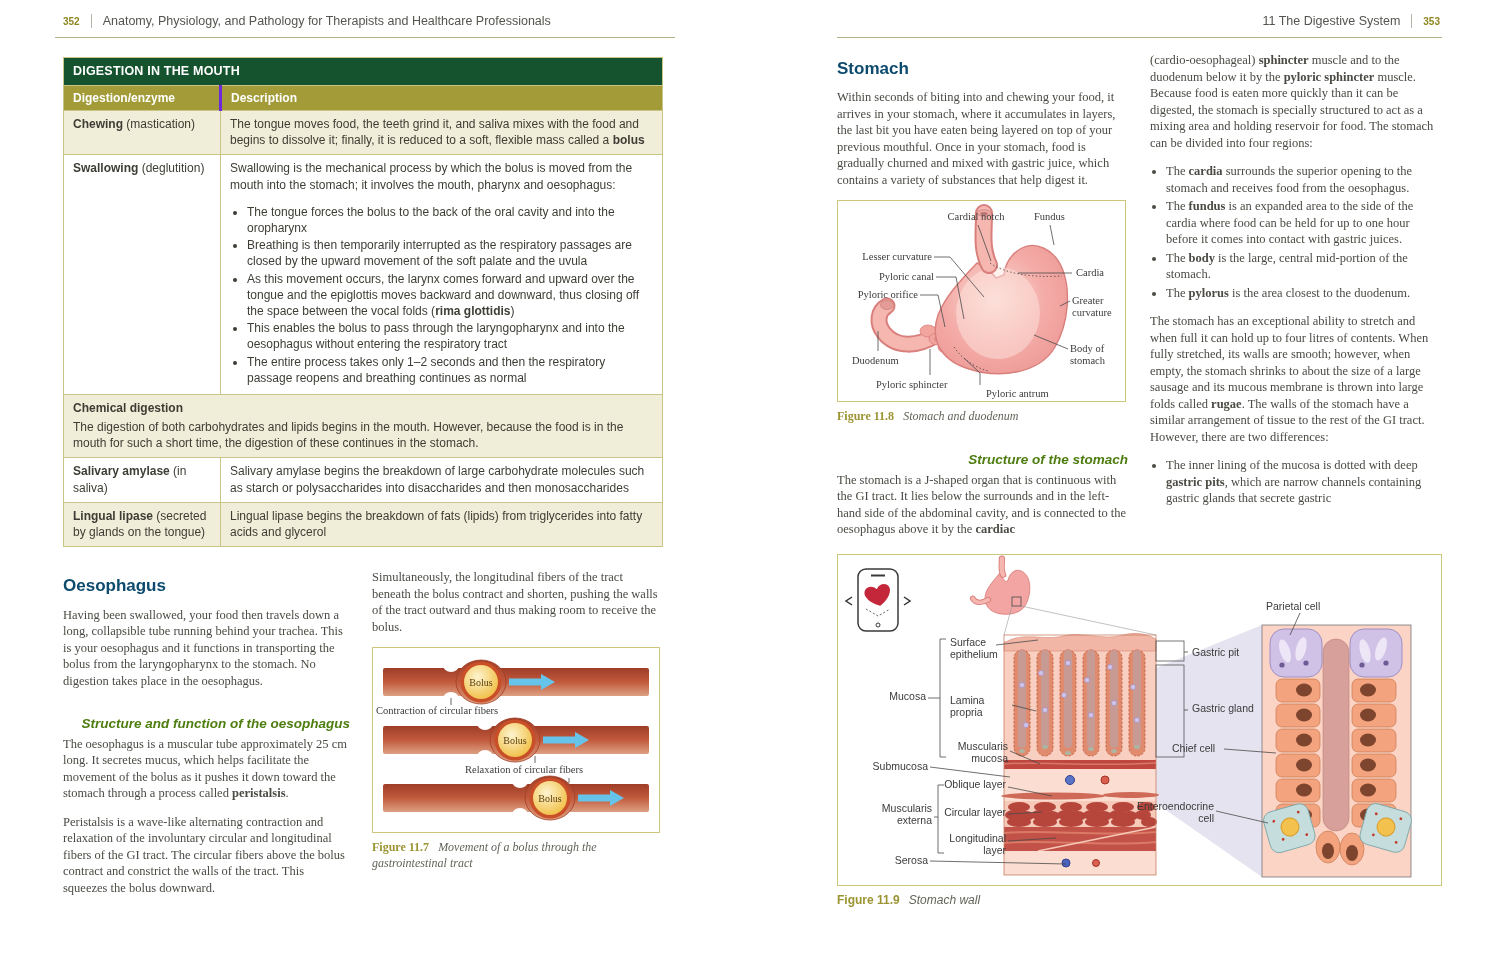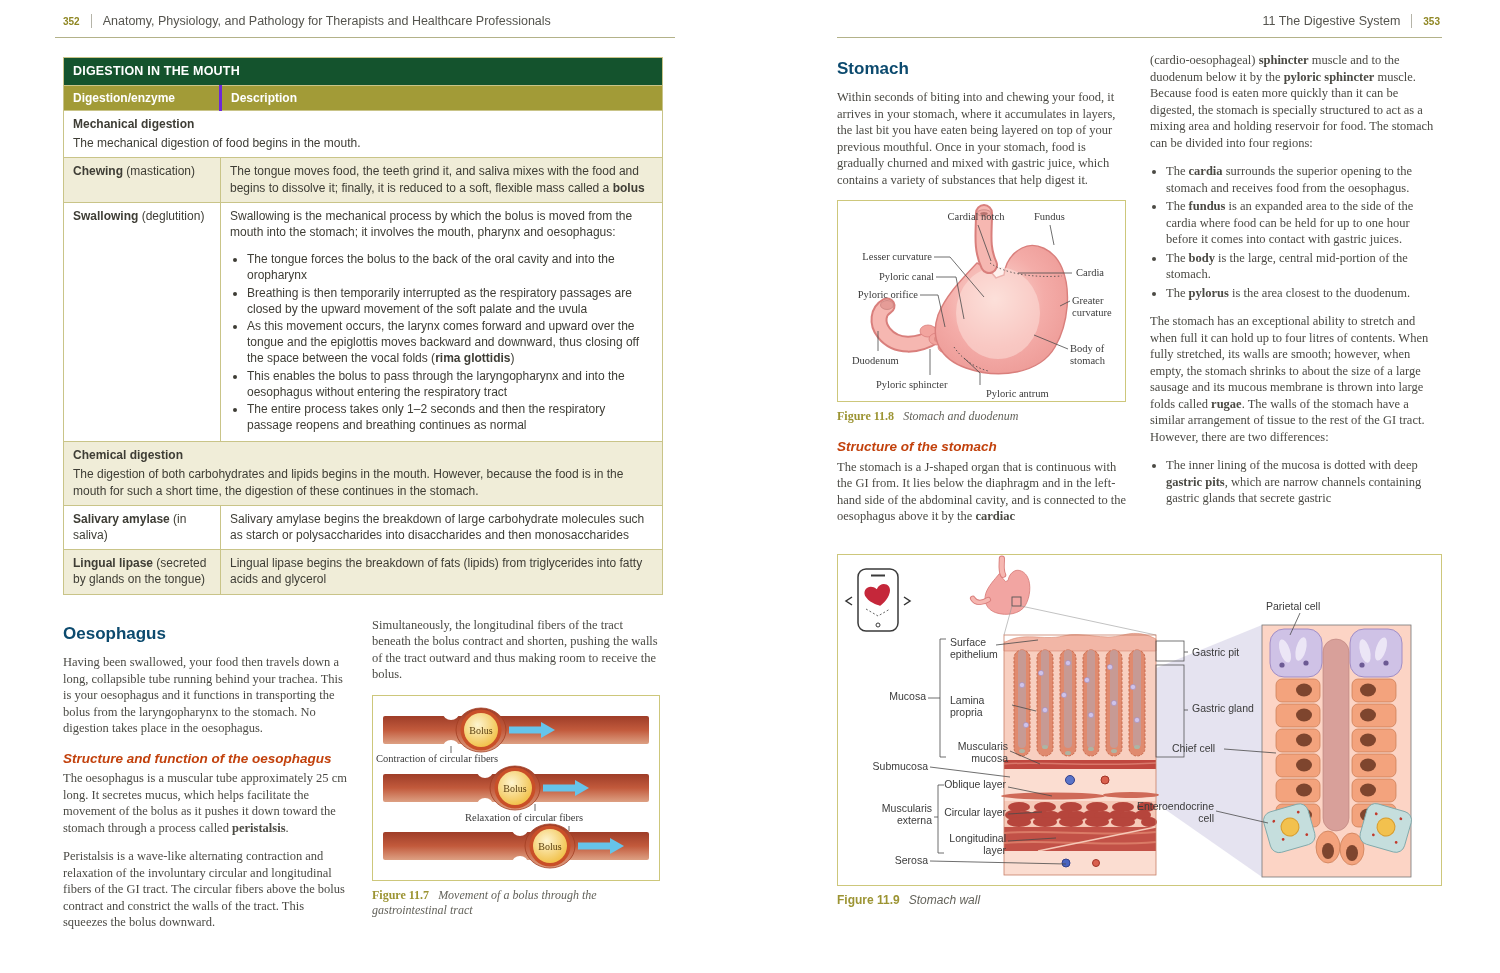--- a/index.html
+++ b/index.html
@@ -27,21 +27,21 @@
   ul.tbul li{margin:0 0 1px 0;}
   .intro{display:block;}
   
   .cols{display:flex;gap:22px;padding-left:8px;}
   #pageL .cols{margin-top:22px;}
   #pageR .cols{margin-top:14px;height:494px;padding-left:0;}
   .col{font-family:"Liberation Serif","DejaVu Serif",serif;font-size:12.5px;line-height:1.32;color:#4b4a44;}
   #pageL .col1{width:287px;} #pageL .col2{width:288px;}
   #pageR .col1{width:291px;} #pageR .col2{width:287px;}
   h2.sect{font-family:"Liberation Sans",sans-serif;color:#0c4a6e;font-size:17px;margin:6px 0 9px;font-weight:bold;}
-  h3.sub{font-family:"Liberation Sans",sans-serif;font-style:italic;font-size:13.5px;color:#c2410c;margin:13px 0 3px;font-weight:bold;}
+  h3.sub{font-family:"Liberation Sans",sans-serif;font-style:italic;font-size:13.5px;color:#4d7c0f;margin:26px 0 3px;font-weight:bold;text-align:right;}
   .col p{margin:0 0 12px;}
   ul.regions{margin:2px 0 12px;padding-left:16px;}
   ul.regions li{margin:0 0 2px;}
   
   .figbox{position:relative;background:#fff;border:1px solid #cdc77b;}
   .figcap{font-size:12px;color:#63625a;margin-top:7px;line-height:1.3;}
   .fignum{color:#9c9433;font-weight:bold;margin-right:9px;}
   .captext{font-style:italic;}
   #fig7{width:286px;height:184px;margin-top:3px;}
   #fig8{width:287px;height:200px;margin-top:4px;}
@@ -62,26 +62,20 @@
   </div>
 
   <table class="dig">
     <tbody>
         <tr>
           <th class="ttl" colspan="2">DIGESTION IN THE MOUTH</th>
         </tr>
     <tr>
       <th class="colh" style="width:137px;">Digestion/enzyme</th>
       <th class="colh" style="border-left:3px solid #6d28d9;">Description</th>
-    </tr>
-    <tr class="white">
-      <td colspan="2">
-        <span class="subhead-b">Mechanical digestion</span>
-        <span>The mechanical digestion of food begins in the mouth.</span>
-      </td>
     </tr>
     <tr class="cream">
       <td><span style="font-weight: bold;">Chewing</span><span> (mastication)</span></td>
       <td><span>The tongue moves food, the teeth grind it, and saliva mixes with the food and begins to dissolve it; finally, it is reduced to a soft, flexible mass called a </span><span style="font-weight: bold;">bolus</span></td>
     </tr>
     <tr class="white">
       <td><span style="font-weight: bold;">Swallowing</span><span> (deglutition)</span></td>
       <td>
         <span class="intro">Swallowing is the mechanical process by which the bolus is moved from the mouth into the stomach; it involves the mouth, pharynx and oesophagus:</span>
         <ul class="tbul">
@@ -243,21 +237,21 @@
         <div class="lbl" style="left:232px;top:142px;width:52px;">Body of stomach</div>
         <div class="lbl" style="left:14px;top:154px;width:60px;">Duodenum</div>
         <div class="lbl" style="left:38px;top:178px;width:100px;">Pyloric sphincter</div>
         <div class="lbl" style="left:148px;top:180px;width:90px;margin-top:7px;">Pyloric antrum</div>
       </div>
       <div class="figcap">
         <span class="fignum">Figure 11.8</span><span class="captext">Stomach and duodenum</span>
       </div>
 
       <h3 class="sub">Structure of the stomach</h3>
-      <p><span>The stomach is a J-shaped organ that is continuous with the GI from. It lies below the diaphragm and in the left-hand side of the abdominal cavity, and is connected to the oesophagus above it by the </span><span style="font-weight: bold;">cardiac</span></p>
+      <p><span>The stomach is a J-shaped organ that is continuous with the GI tract. It lies below the surrounds and in the left-hand side of the abdominal cavity, and is connected to the oesophagus above it by the </span><span style="font-weight: bold;">cardiac</span></p>
     </div>
 
     <div class="col col2">
       <p><span>(cardio-oesophageal) </span><span style="font-weight: bold;">sphincter</span><span> muscle and to the duodenum below it by the </span><span style="font-weight: bold;">pyloric sphincter</span><span> muscle. Because food is eaten more quickly than it can be digested, the stomach is specially structured to act as a mixing area and holding reservoir for food. The stomach can be divided into four regions:</span></p>
       <ul class="regions">
         <li><span>The </span><span style="font-weight: bold;">cardia</span><span> surrounds the superior opening to the stomach and receives food from the oesophagus.</span></li>
         <li><span>The </span><span style="font-weight: bold;">fundus</span><span> is an expanded area to the side of the cardia where food can be held for up to one hour before it comes into contact with gastric juices.</span></li>
         <li><span>The </span><span style="font-weight: bold;">body</span><span> is the large, central mid-portion of the stomach.</span></li>
         <li><span>The </span><span style="font-weight: bold;">pylorus</span><span> is the area closest to the duodenum.</span></li>
       </ul>

